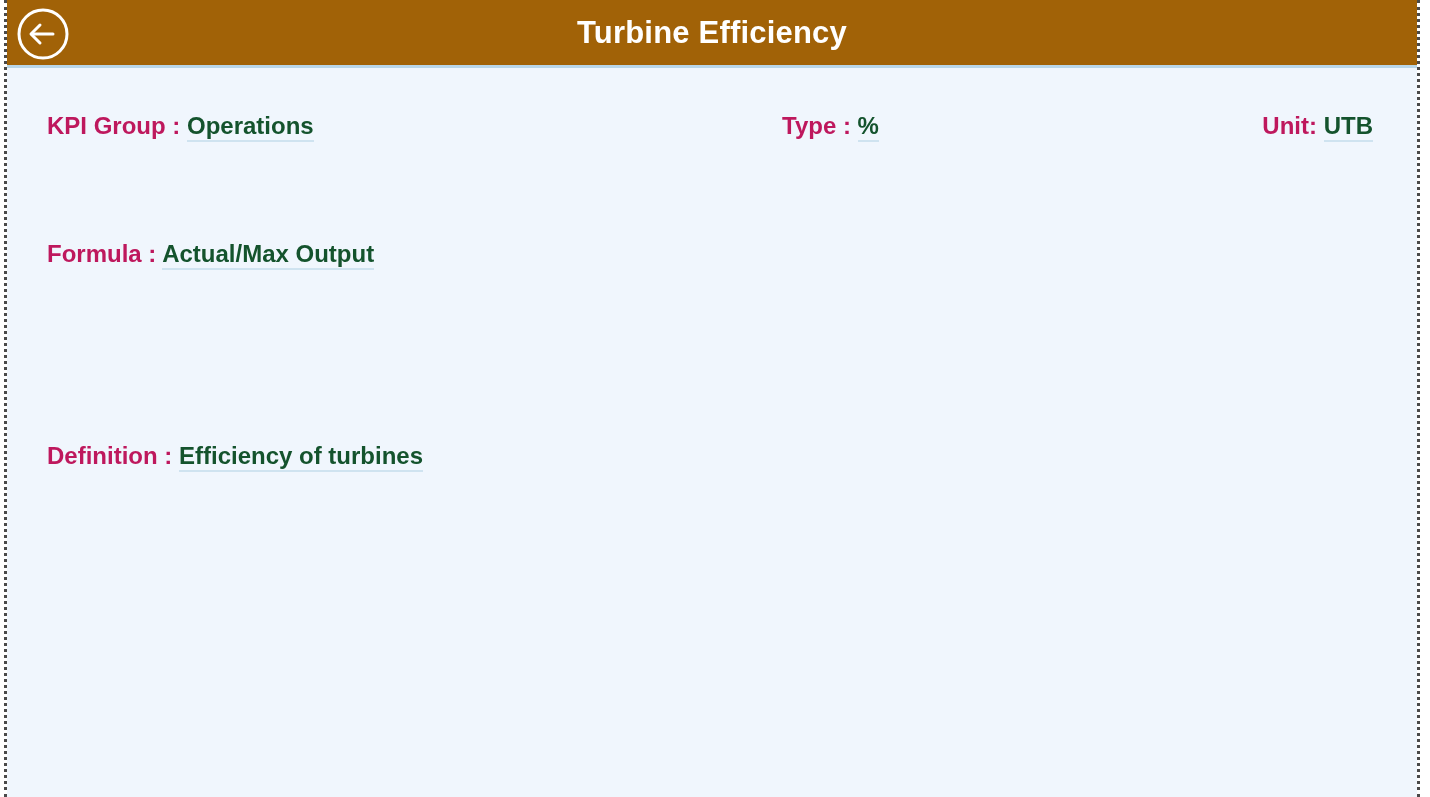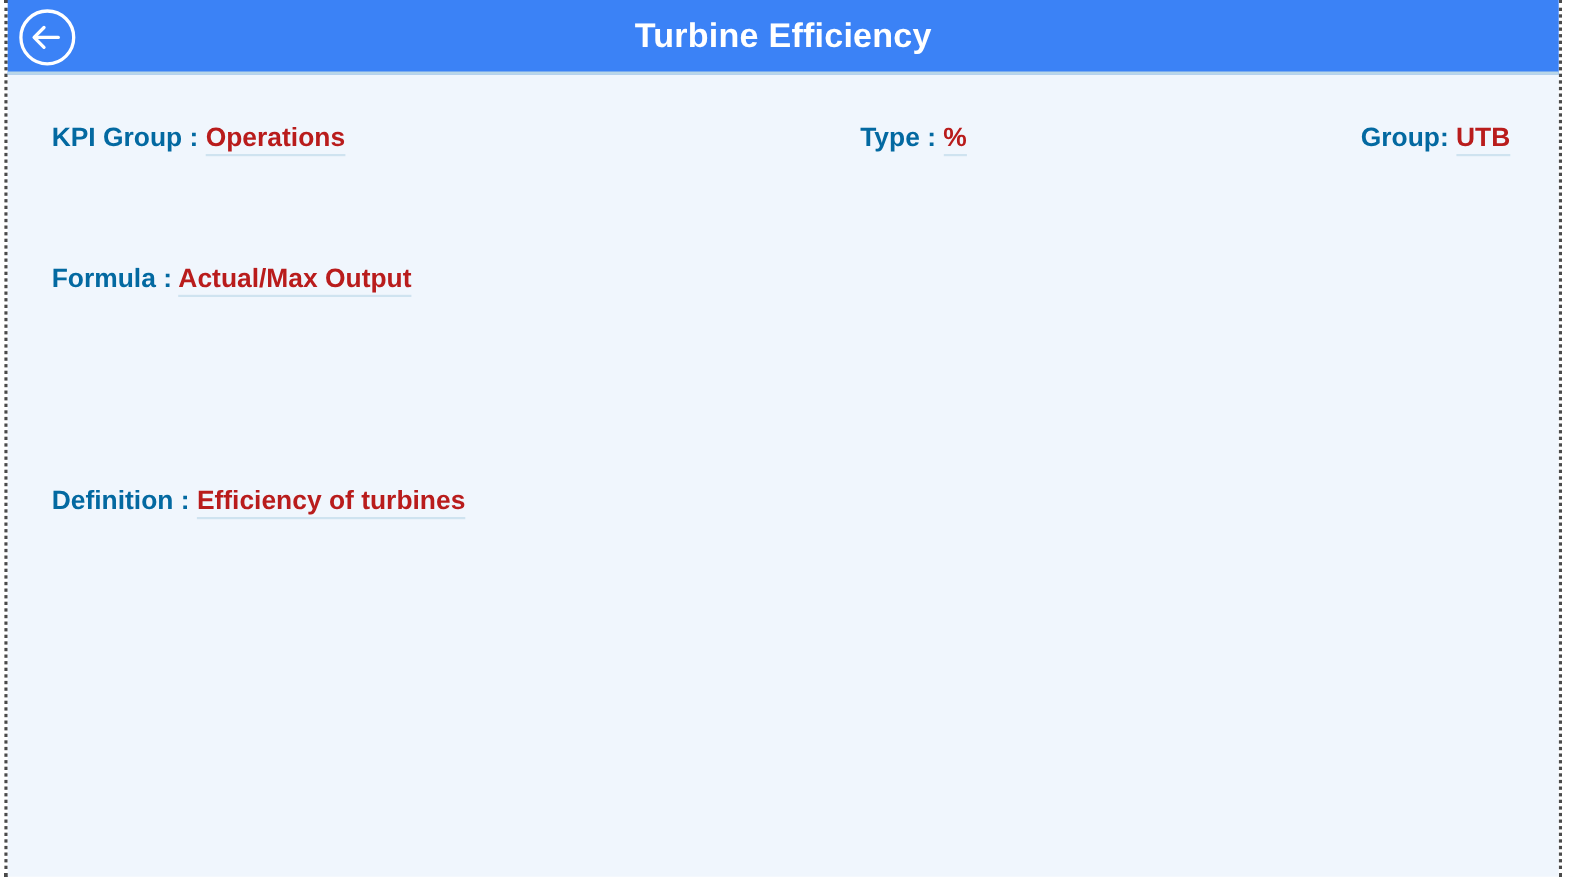--- a/index.html
+++ b/index.html
@@ -28,21 +28,21 @@
     background: #ffffff;
   }
 
   
   #title-bar {
     position: absolute;
     left: 0;
     top: 0;
     width: 100%;
     height: 68px;
-    background: #3b82f6;
+    background: #a16207;
     border-bottom: 3px solid #b9d6e8;
     box-sizing: border-box;
   }
   #page-title {
     position: absolute;
     left: 0;
     top: 0;
     width: 100%;
     height: 65px;
     line-height: 65px;
@@ -87,23 +87,23 @@
   #row-definition{ top: 370px; text-align: right; }
 
   .field {
     position: absolute;
     white-space: nowrap;
     font-size: 24px;
     font-weight: bold;
     color: #1d1d1d;
     line-height: 36px;
   }
-  .field .label { color: #0369a1; }
+  .field .label { color: #be185d; }
   .field .value {
-    color: #b91c1c;
+    color: #14532d;
     border-bottom: 2px solid #cfe3f0;
     padding-bottom: 1px;
   }
 
   
   #field-kpi-group { left: 40px; }
   #field-unit      { left: 775px; }
   #field-type      { right: 44px; }
   #field-formula   { left: 40px; text-align: center; }
   #field-definition{ left: 40px; }
@@ -134,21 +134,21 @@
         <span class="label">KPI Group :</span>
         <span class="value">Operations</span>
       </div>
 
       <div class="field" id="field-unit">
         <span class="label">Type :</span>
         <span class="value">%</span>
       </div>
 
       <div class="field" id="field-type">
-        <span class="label">Group:</span>
+        <span class="label">Unit:</span>
         <span class="value">UTB</span>
       </div>
 
     </div>
 
     <div class="field-row" id="row-formula">
       <div class="field" id="field-formula">
         <span class="label">Formula :</span>
         <span class="value">Actual/Max Output</span>
       </div>

